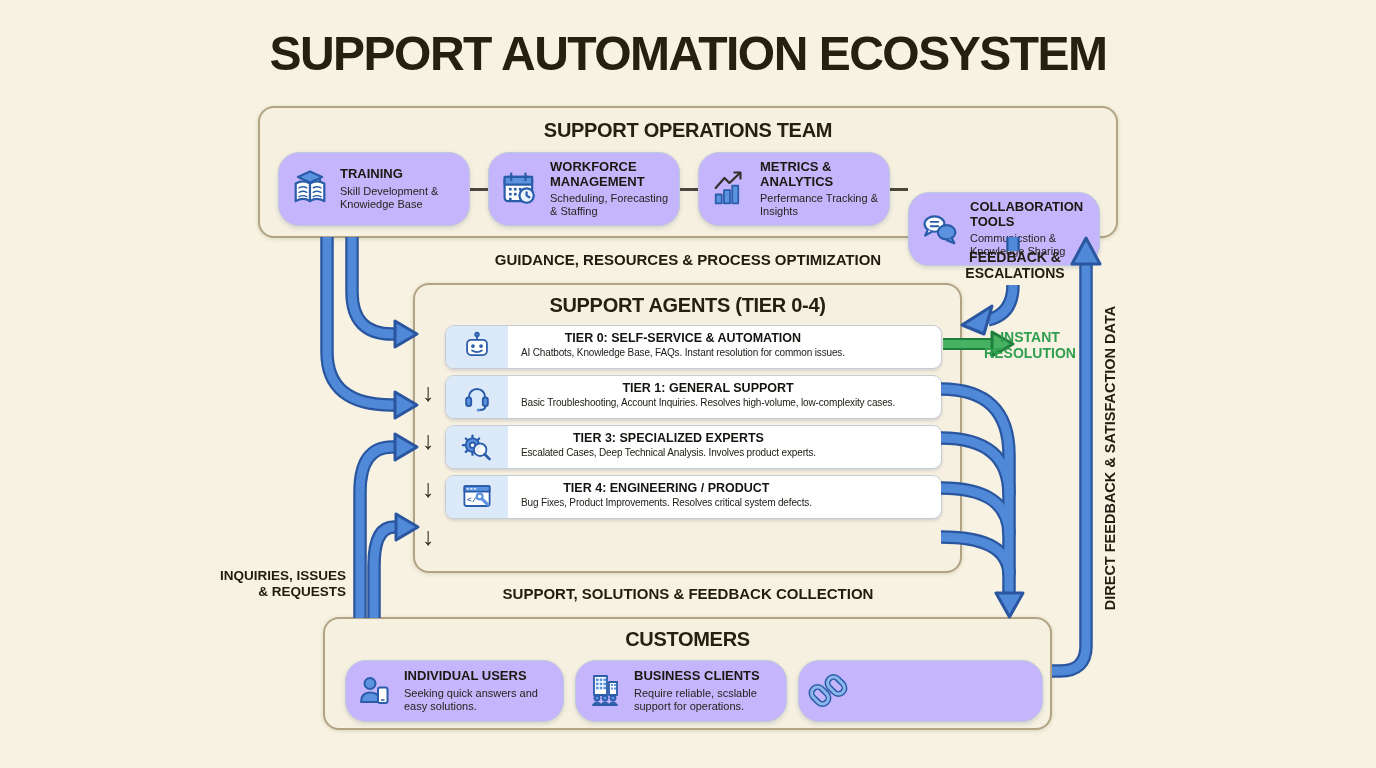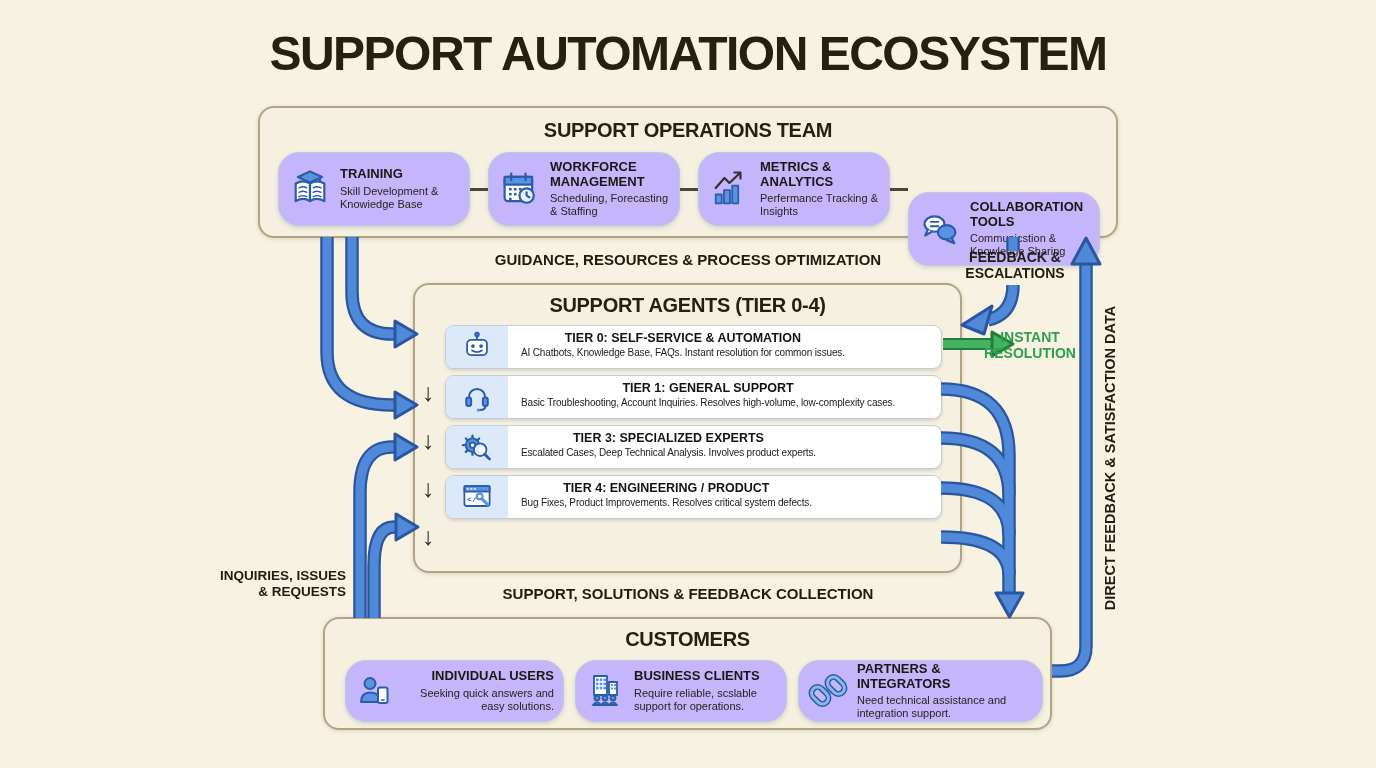--- a/index.html
+++ b/index.html
@@ -194,21 +194,21 @@
   </div>
 
   <span class="downarrow" style="left:414px;top:380px;">↓</span>
   <span class="downarrow" style="left:414px;top:428px;">↓</span>
   <span class="downarrow" style="left:414px;top:476px;">↓</span>
   <span class="downarrow" style="left:414px;top:524px;">↓</span>
 
   <div class="panel" style="left:323px;top:617px;width:729px;height:113px;">
     <div class="panel-title" style="margin-top:9px;">CUSTOMERS</div>
     <div style="position:absolute;left:20px;top:41px;display:flex;gap:11px;">
-      <div class="card" style="width:219px;height:62px;padding:0 9px;gap:9px;text-align:right;">
+      <div class="card" style="width:219px;height:62px;padding:0 9px;gap:9px;">
         <span class="ic">
           <svg width="40" height="40" viewBox="0 0 40 40" fill="none" stroke="#2a5caa" stroke-width="2" stroke-linecap="round" stroke-linejoin="round">
             <circle cx="15" cy="12.5" r="5.5" fill="#5b93e0"></circle>
             <path d="M6 31 q0 -9.5 9 -9.5 q7.5 0 9 5.5 l0 4 z" fill="#5b93e0"></path>
             <rect x="23" y="16.5" width="9.5" height="15.5" rx="2" fill="#fff"></rect>
             <line x1="26.5" y1="29" x2="29" y2="29" stroke-width="1.6"></line>
           </svg>
           </span>
         <span>
           <div class="tt">INDIVIDUAL USERS</div>
@@ -254,24 +254,20 @@
       </div>
       <div class="card" style="width:245px;height:62px;padding:0 9px;gap:9px;">
         <span class="ic">
           <svg width="40" height="40" viewBox="0 0 40 40" fill="none" stroke-linecap="round" stroke-linejoin="round">
             <rect x="6" y="15" width="12" height="19" rx="6" transform="rotate(-45 12 24.5)" stroke="#2a5caa" stroke-width="6"></rect>
             <rect x="6" y="15" width="12" height="19" rx="6" transform="rotate(-45 12 24.5)" stroke="#8db7ea" stroke-width="3"></rect>
             <rect x="22" y="5" width="12" height="19" rx="6" transform="rotate(-45 28 14.5)" stroke="#2a5caa" stroke-width="6"></rect>
             <rect x="22" y="5" width="12" height="19" rx="6" transform="rotate(-45 28 14.5)" stroke="#8db7ea" stroke-width="3"></rect>
           </svg>
           </span>
-        <span>
-          <div class="tt">PARTNERS &amp; INTEGRATORS</div>
-          <div class="dd">Need technical assistance and integration support.</div>
-        </span>
       </div>
     </div>
   </div>
 
   <div class="lbl" style="left:438px;top:251px;width:500px;text-align:center;font-size:15px;">GUIDANCE, RESOURCES &amp; PROCESS OPTIMIZATION</div>
   <div class="lbl" style="left:438px;top:585px;width:500px;text-align:center;font-size:15px;">SUPPORT, SOLUTIONS &amp; FEEDBACK COLLECTION</div>
   <div class="lbl" style="left:948px;top:249px;width:134px;text-align:center;font-size:14px;line-height:1.15;">FEEDBACK &amp; ESCALATIONS</div>
   <div class="lbl" style="left:972px;top:329px;width:116px;text-align:center;font-size:14px;line-height:1.15;color:#2f9e4f;">INSTANT RESOLUTION</div>
   <div class="lbl" style="left:212px;top:568px;width:134px;text-align:right;font-size:13.5px;line-height:1.15;">INQUIRIES, ISSUES &amp; REQUESTS</div>
   <div class="lbl vert" style="left:895px;top:450px;width:430px;font-size:14.5px;">DIRECT FEEDBACK &amp; SATISFACTION DATA</div>

